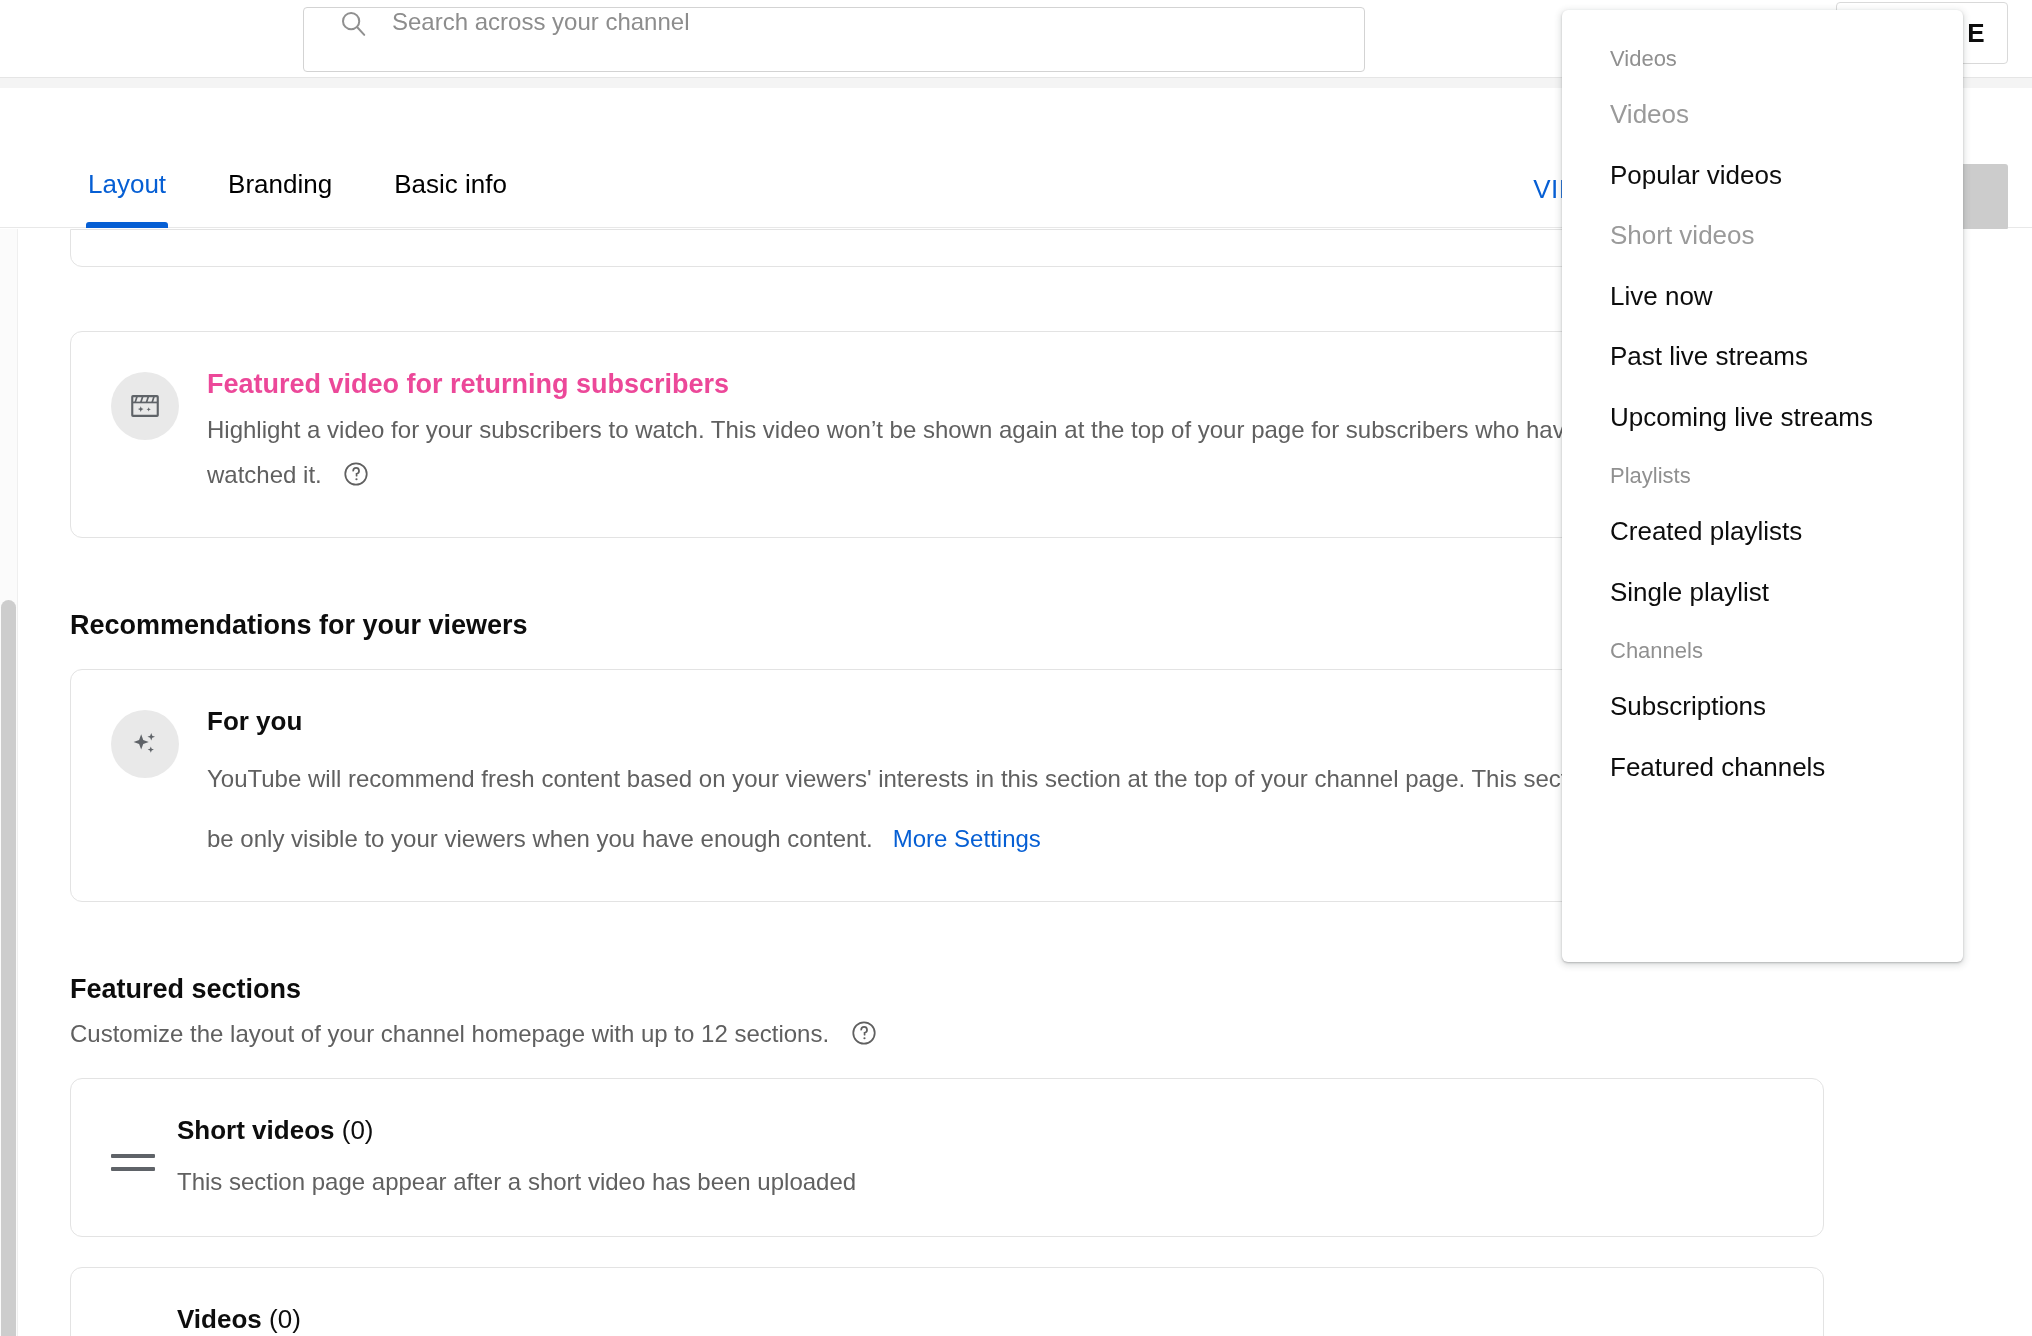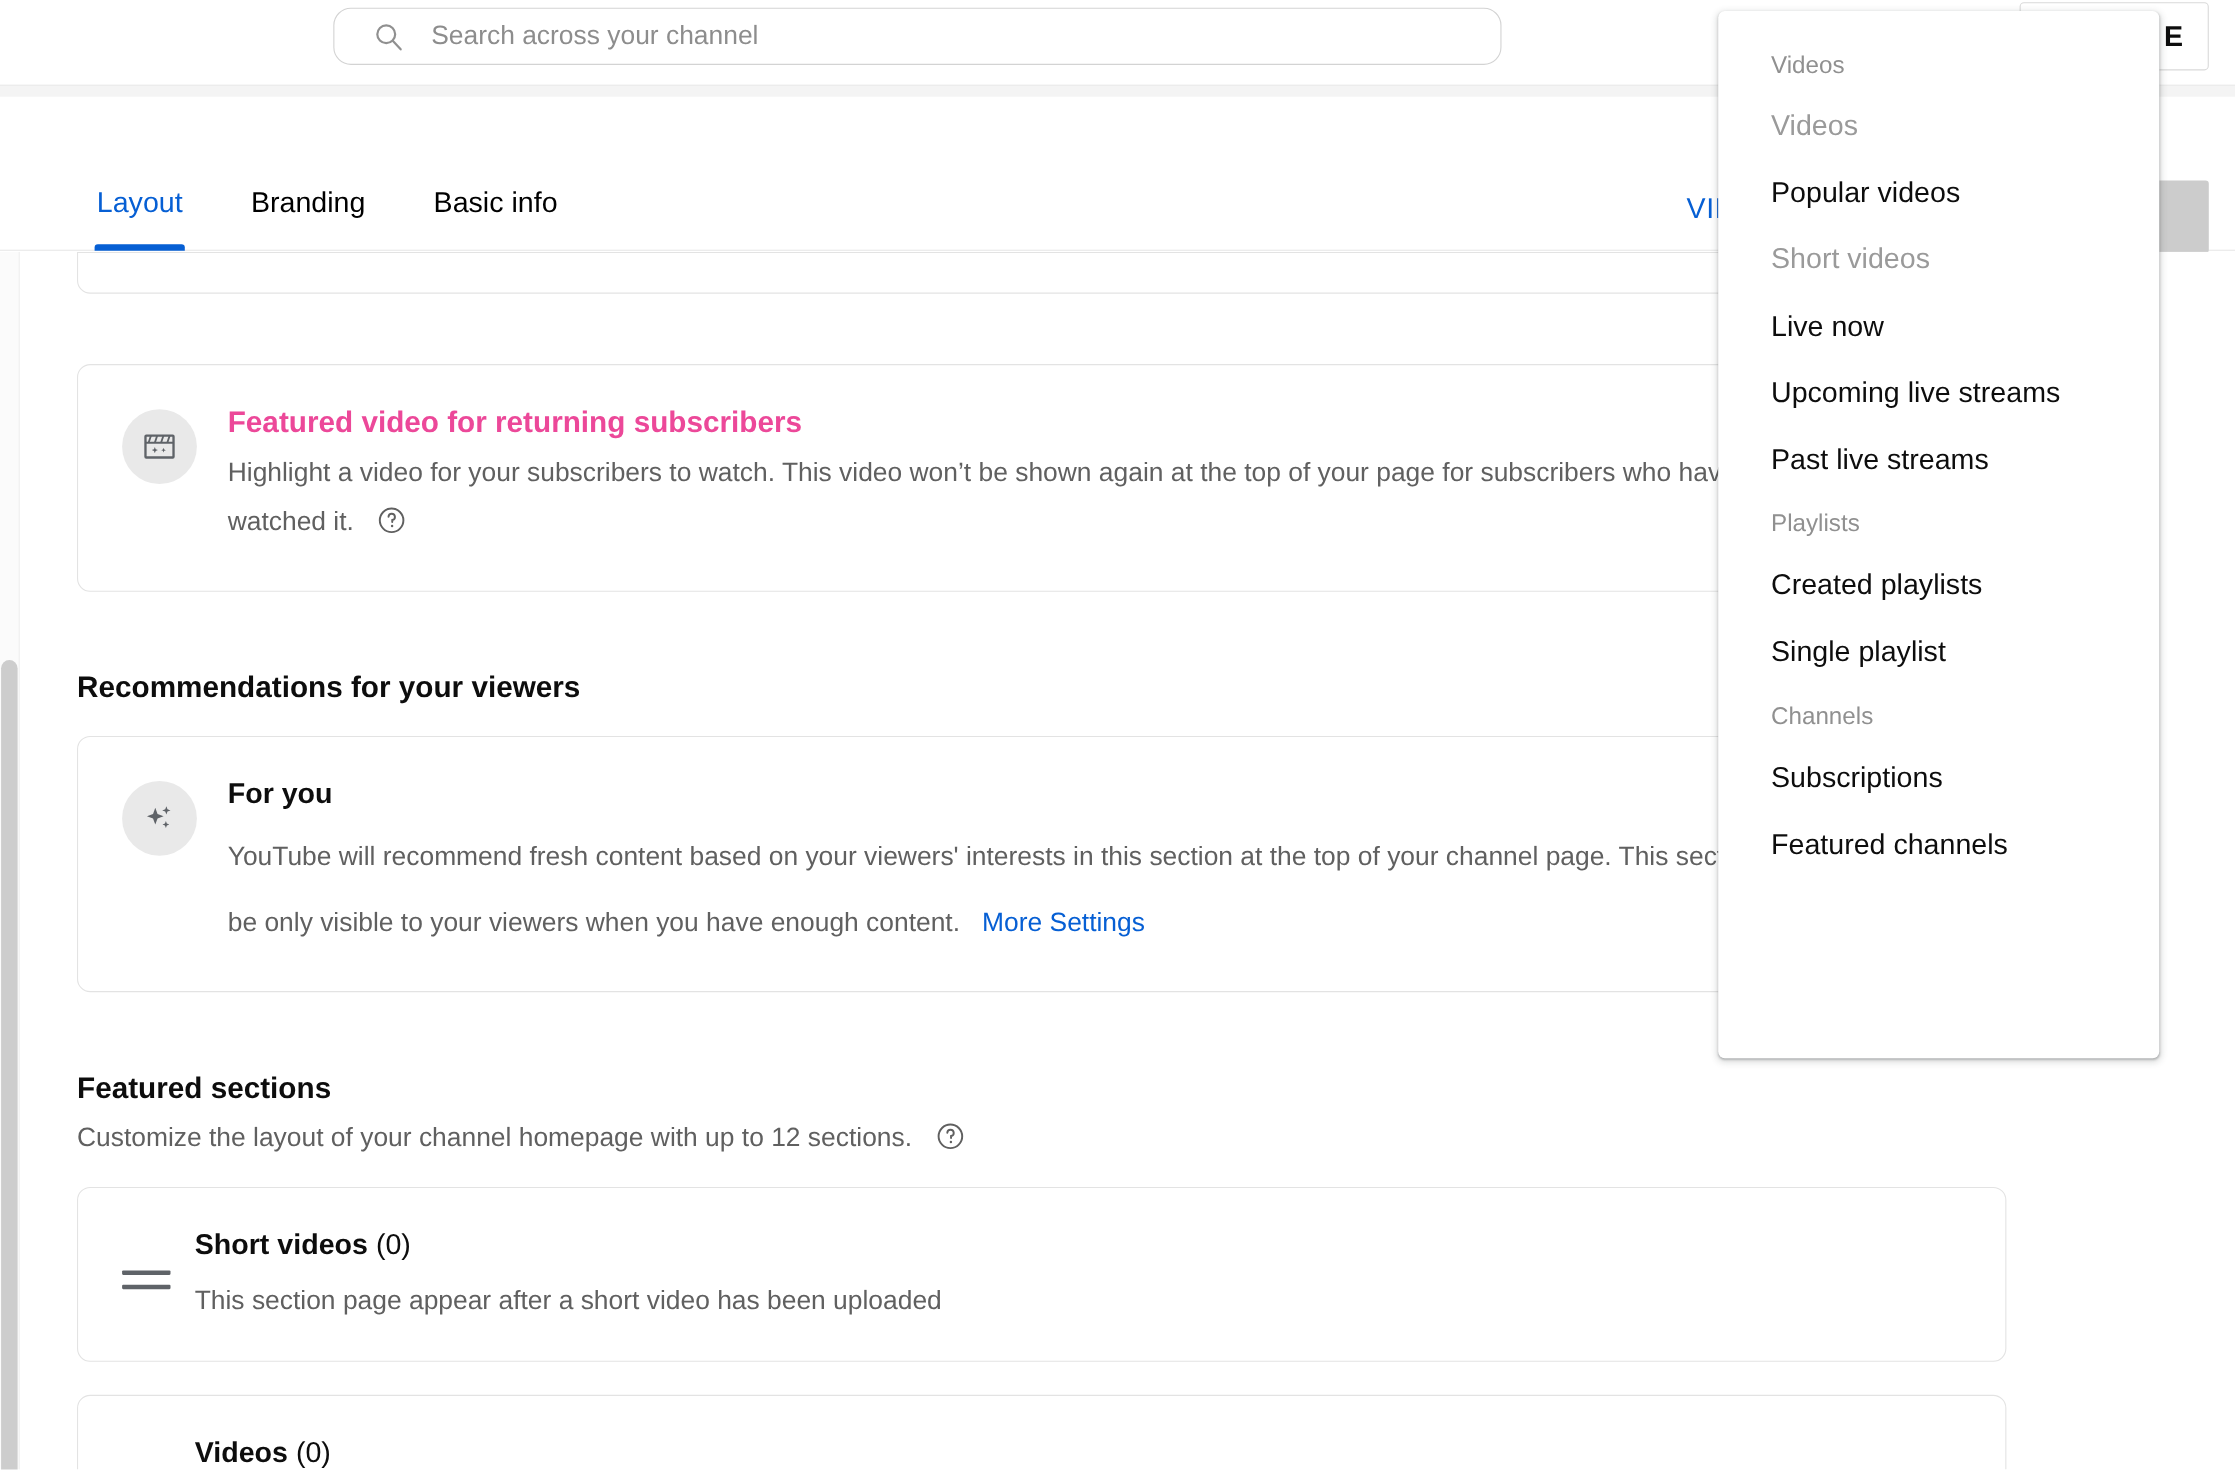--- a/index.html
+++ b/index.html
@@ -15,24 +15,24 @@
   #root { position: relative; width: 2032px; height: 1336px; background:#fff; }
 
   
   .topbar {
     position: absolute; left: 0; top: 0; width: 2032px; height: 78px;
     background: #ffffff;
     border-bottom: 1px solid #e5e5e5;
   }
   .search-wrap {
     position: absolute; left: 303px; top: 7px;
-    width: 1062px; height: 52px;
-    border: 1px solid #d3d3d3; border-radius: 16px;
+    width: 1062px; height: 65px;
+    border: 1px solid #d3d3d3; border-radius: 4px;
     background: #fff;
-    display: flex; align-items: center;
+    display: flex; align-items: flex-start;
   }
   .search-icon {
     width: 30px; height: 30px; margin-left: 34px; margin-right: 24px;
     flex: 0 0 auto; color: #909090;
   }
   .search-input {
     border: 0; outline: none; background: transparent;
     font-family: "Liberation Sans", sans-serif;
     font-size: 24px; color: #606060;
     width: 880px; padding: 0;
@@ -325,22 +325,22 @@
     <div class="scrollbar-thumb"></div>
   </div>
 
   <div class="dropdown">
 
     <div class="dd-group-label">Videos</div>
     <div class="dd-item disabled">Videos</div>
     <div class="dd-item">Popular videos</div>
     <div class="dd-item disabled">Short videos</div>
     <div class="dd-item">Live now</div>
+    <div class="dd-item">Past live streams</div>
     <div class="dd-item">Upcoming live streams</div>
-    <div class="dd-item">Past live streams</div>
 
     <div class="dd-group-label">Playlists</div>
     <div class="dd-item">Created playlists</div>
     <div class="dd-item">Single playlist</div>
 
     <div class="dd-group-label">Channels</div>
     <div class="dd-item">Subscriptions</div>
     <div class="dd-item">Featured channels</div>
 
   </div>

